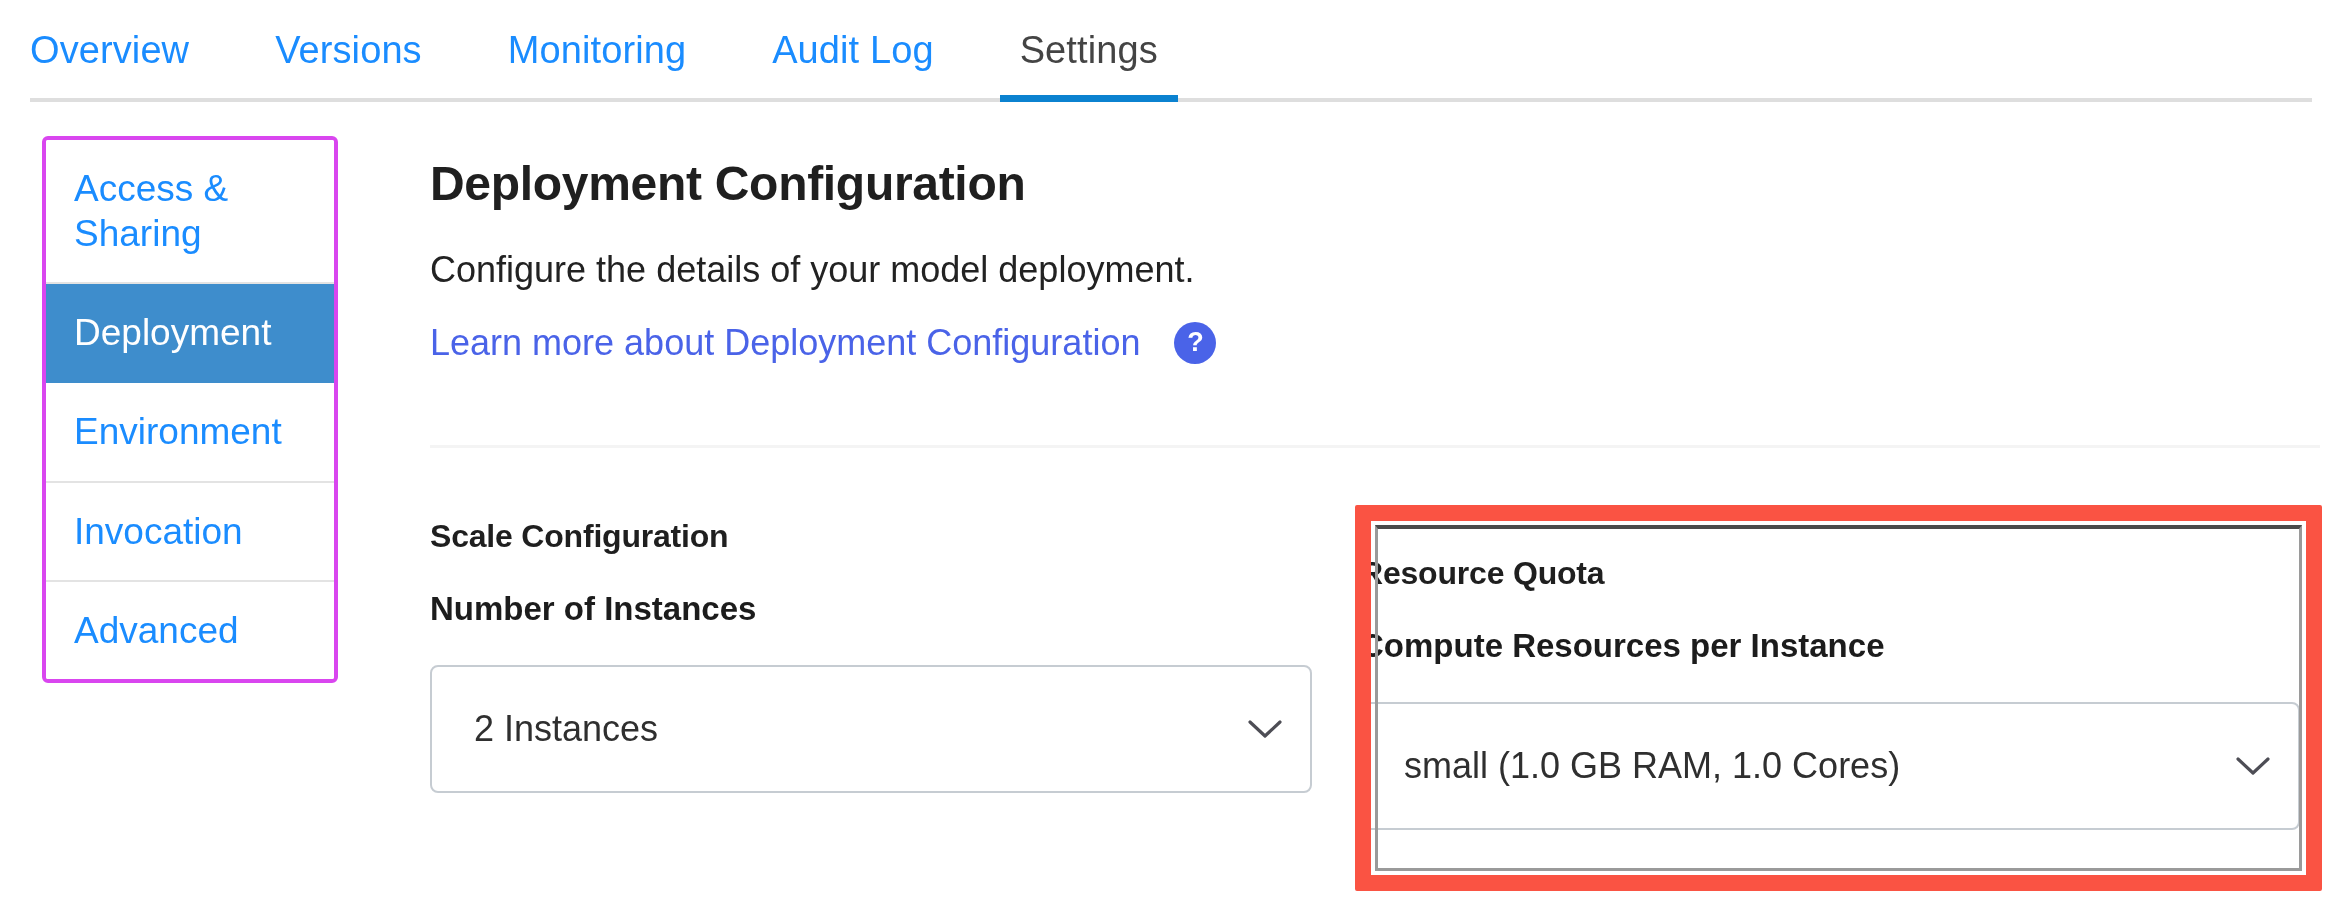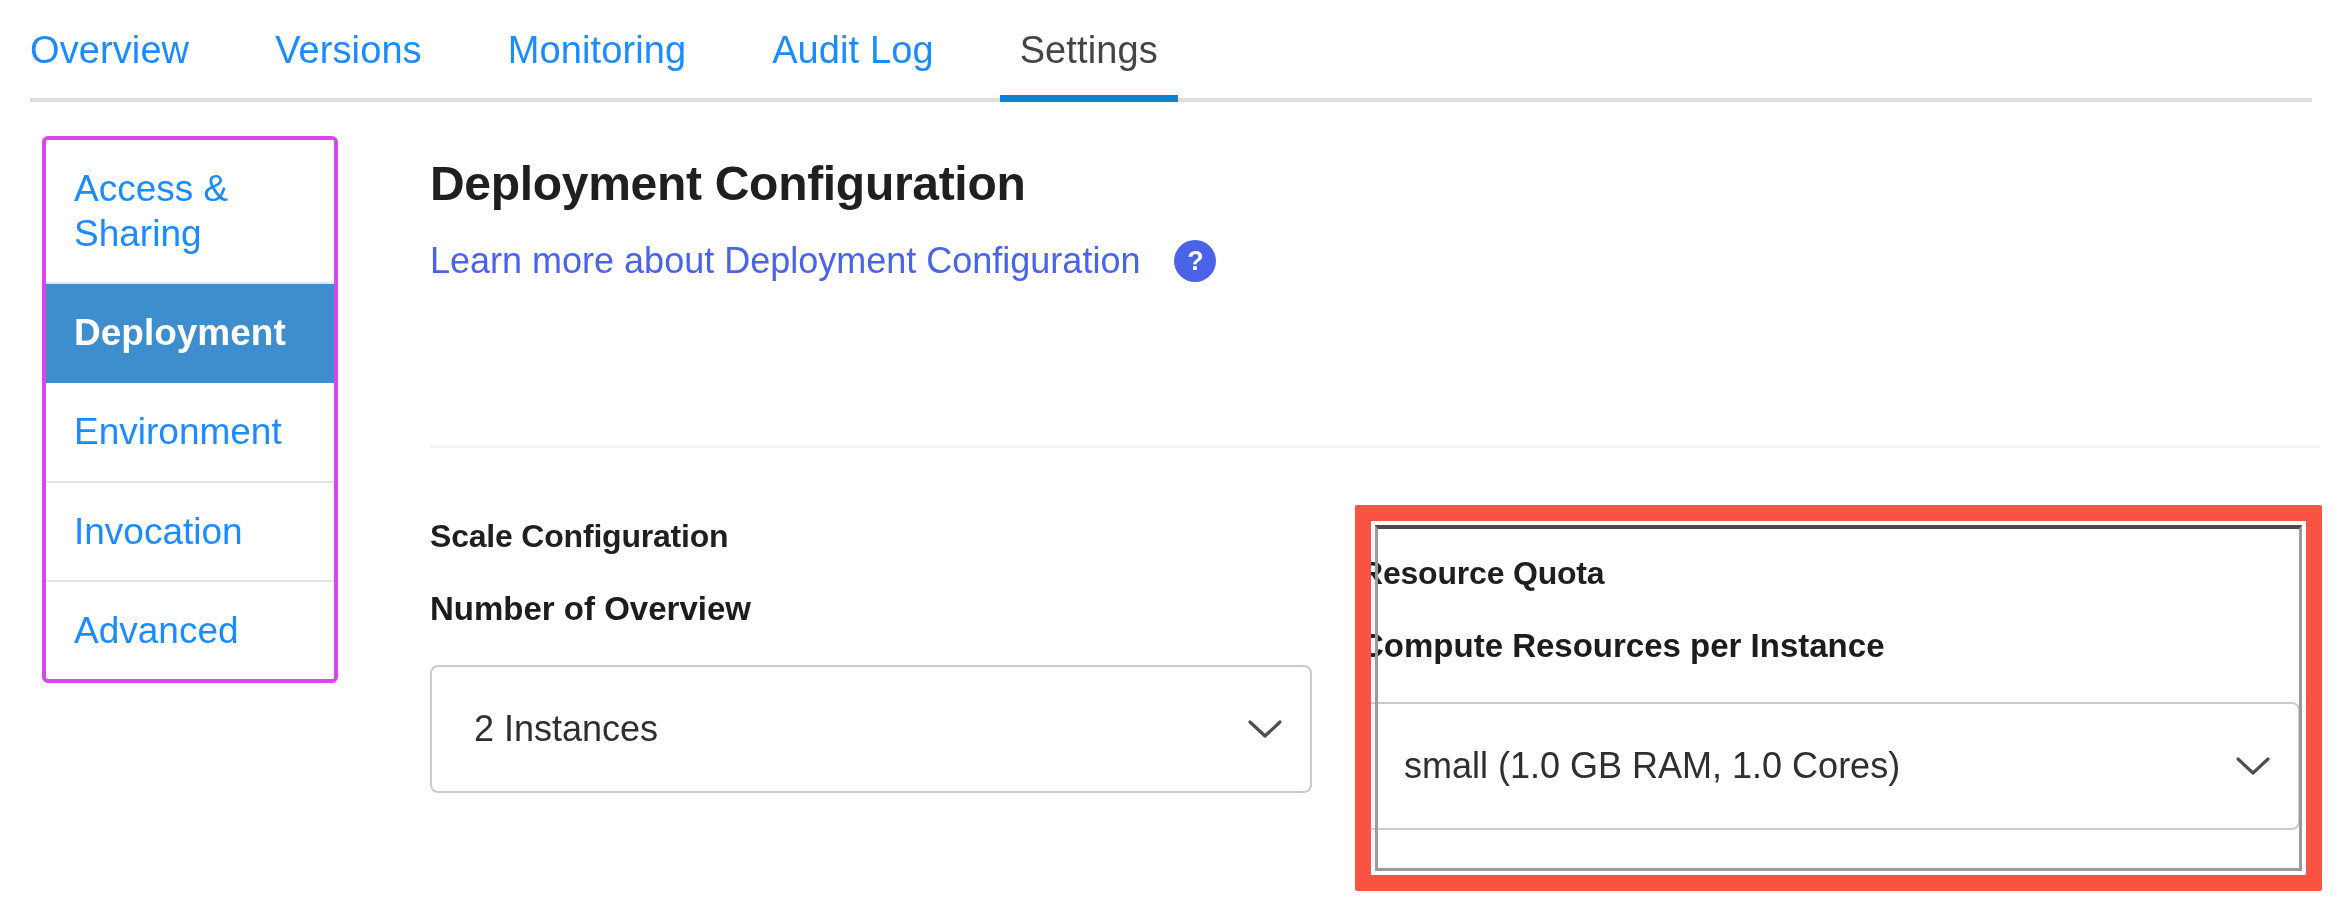--- a/index.html
+++ b/index.html
@@ -80,21 +80,20 @@
     border-bottom: 2px solid #e3e3e3;
     cursor: pointer;
     line-height: 1.22;
     background: #ffffff;
   }
   .side-item:last-child { border-bottom: none; }
   .side-item.active {
     background: #3e8dcc;
     color: #ffffff;
     border-bottom-color: #3e8dcc;
-    font-weight: bold;
   }
 
   
   #main {
     position: absolute;
     left: 430px;
     top: 136px;
     width: 1890px;
   }
   #page-title {
@@ -255,31 +254,32 @@
     <span>Invocation</span>
   </div>
   <div class="side-item">
     <span>Advanced</span>
   </div>
 </div>
 
 <div id="main">
 
   <h1 id="page-title">Deployment Configuration</h1>
+  <p id="page-desc">Configure the details of your model deployment.</p>
 
   <div id="learn-row">
     <a id="learn-link" href="#">Learn more about Deployment Configuration</a>
     <div id="help-icon">?</div>
   </div>
 
   <div id="content-divider"></div>
 
   <div class="config-col" id="scale-col">
     <div class="section-title">Scale Configuration</div>
-    <div class="field-label">Number of Overview</div>
+    <div class="field-label">Number of Instances</div>
     <div class="select-box">
       <span class="select-value">2 Instances</span>
       <span class="chev">
         <svg viewBox="0 0 34 20" width="34" height="20" aria-hidden="true">
           <path d="M2 3 L17 17 L32 3" fill="none" stroke="#4d4d55" stroke-width="3.2" stroke-linecap="round" stroke-linejoin="round"></path>
         </svg>
       </span>
     </div>
   </div>
 

